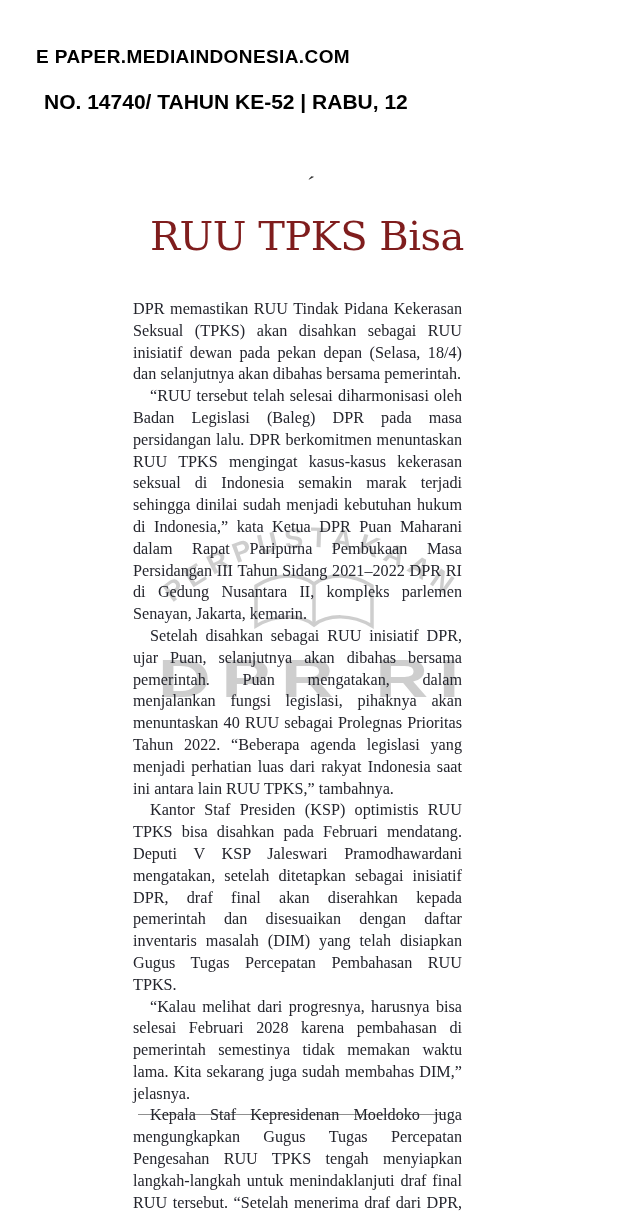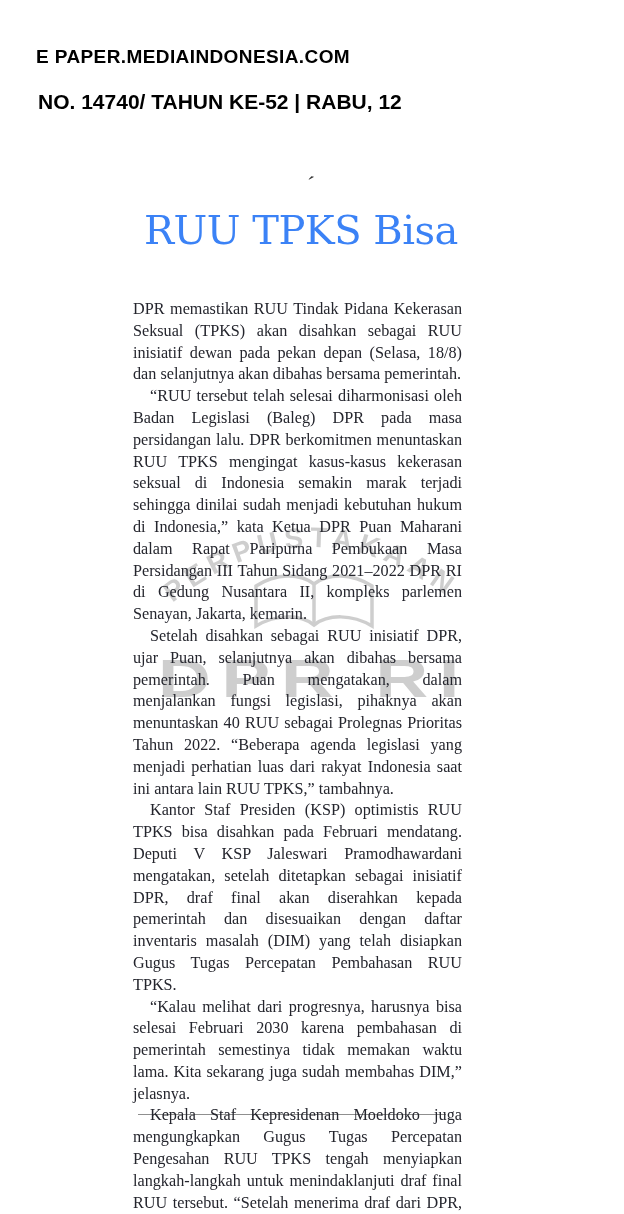--- a/index.html
+++ b/index.html
@@ -10,34 +10,34 @@
     font-family:"Liberation Serif", serif;
     overflow:hidden;
   }
   .masthead-site{
     position:absolute;left:36px;top:34px;
     font-family:"Liberation Sans", sans-serif;
     font-weight:bold;font-size:19px;letter-spacing:.4px;
     color:#000;white-space:nowrap;margin-top:12px;
   }
   .masthead-edition{
-    position:absolute;left:38px;top:86px;
+    position:absolute;left:44px;top:86px;
     font-family:"Liberation Sans", sans-serif;
     font-weight:bold;font-size:21px;line-height:31px;
     color:#000;
   }
   .scan-mark{
     position:absolute;left:306px;top:172px;
     font-size:24px;color:#333;transform:rotate(8deg);
   }
   .article-title{
-    position:absolute;left:136px;top:198px;margin:8px;
+    position:absolute;left:136px;top:198px;margin:14px;
     font-family:"DejaVu Serif","Liberation Serif",serif;
     font-weight:500;font-size:40px;line-height:48px;
-    letter-spacing:-0.5px;color:#3b82f6;
+    letter-spacing:-0.5px;color:#7f1d1d;
     z-index:2;
   }
   .watermark{
     position:absolute;left:138px;top:496px;
     width:352px;height:220px;z-index:0;
   }
   .article-body{
     position:absolute;left:133px;top:299px;width:329px;
     font-size:16.2px;line-height:21.8px;
     text-align:justify;color:#24252d;
@@ -73,22 +73,22 @@
     <line x1="176" y1="88" x2="176" y2="129"></line>
   </g>
   <text x="176" y="201" text-anchor="middle" font-family="Liberation Sans, sans-serif" font-size="54" font-weight="bold" fill="#c9c9c9" opacity="0.9" letter-spacing="8" textLength="312" lengthAdjust="spacingAndGlyphs">DPR RI</text>
 </svg>
 
 <h1 class="article-title">
   <span>RUU TPKS Bisa</span><br>
 </h1>
 
 <div class="article-body">
-  <p class="lead">DPR memastikan RUU Tindak Pidana Kekerasan Seksual (TPKS) akan disahkan sebagai RUU inisiatif dewan pada pekan depan (Selasa, 18/8) dan selanjutnya akan dibahas bersama pemerintah.</p>
+  <p class="lead">DPR memastikan RUU Tindak Pidana Kekerasan Seksual (TPKS) akan disahkan sebagai RUU inisiatif dewan pada pekan depan (Selasa, 18/4) dan selanjutnya akan dibahas bersama pemerintah.</p>
   <p>“RUU tersebut telah selesai diharmonisasi oleh Badan Legislasi (Baleg) DPR pada masa persidangan lalu. DPR berkomitmen menuntaskan RUU TPKS mengingat kasus-kasus kekerasan seksual di Indonesia semakin marak terjadi sehingga dinilai sudah menjadi kebutuhan hukum di Indonesia,” kata Ketua DPR Puan Maharani dalam Rapat Paripurna Pembukaan Masa Persidangan III Tahun Sidang 2021–2022 DPR RI di Gedung Nusantara II, kompleks parlemen Senayan, Jakarta, kemarin.</p>
   <p>Setelah disahkan sebagai RUU inisiatif DPR, ujar Puan, selanjutnya akan dibahas bersama pemerintah. Puan mengatakan, dalam menjalankan fungsi legislasi, pihaknya akan menuntaskan 40 RUU sebagai Prolegnas Prioritas Tahun 2022. “Beberapa agenda legislasi yang menjadi perhatian luas dari rakyat Indonesia saat ini antara lain RUU TPKS,” tambahnya.</p>
   <p>Kantor Staf Presiden (KSP) optimistis RUU TPKS bisa disahkan pada Februari mendatang. Deputi V KSP Jaleswari Pramodhawardani mengatakan, setelah ditetapkan sebagai inisiatif DPR, draf final akan diserahkan kepada pemerintah dan disesuaikan dengan daftar inventaris masalah (DIM) yang telah disiapkan Gugus Tugas Percepatan Pembahasan RUU TPKS.</p>
-  <p>“Kalau melihat dari progresnya, harusnya bisa selesai Februari 2030 karena pembahasan di pemerintah semestinya tidak memakan waktu lama. Kita sekarang juga sudah membahas DIM,” jelasnya.</p>
+  <p>“Kalau melihat dari progresnya, harusnya bisa selesai Februari 2028 karena pembahasan di pemerintah semestinya tidak memakan waktu lama. Kita sekarang juga sudah membahas DIM,” jelasnya.</p>
   <p>Kepala Staf Kepresidenan Moeldoko juga mengungkapkan Gugus Tugas Percepatan Pengesahan RUU TPKS tengah menyiapkan langkah-langkah untuk menindaklanjuti draf final RUU tersebut. “Setelah menerima draf dari DPR, kita akan lakukan penjaringan aspirasi masyarakat sipil. Setelah semua jelas, kita akan serahkan DIM dan surat presiden kepada DPR,” jelasnya.</p>
 
 </div>
 
 <hr class="bottom-rule">
 
 </body></html>

